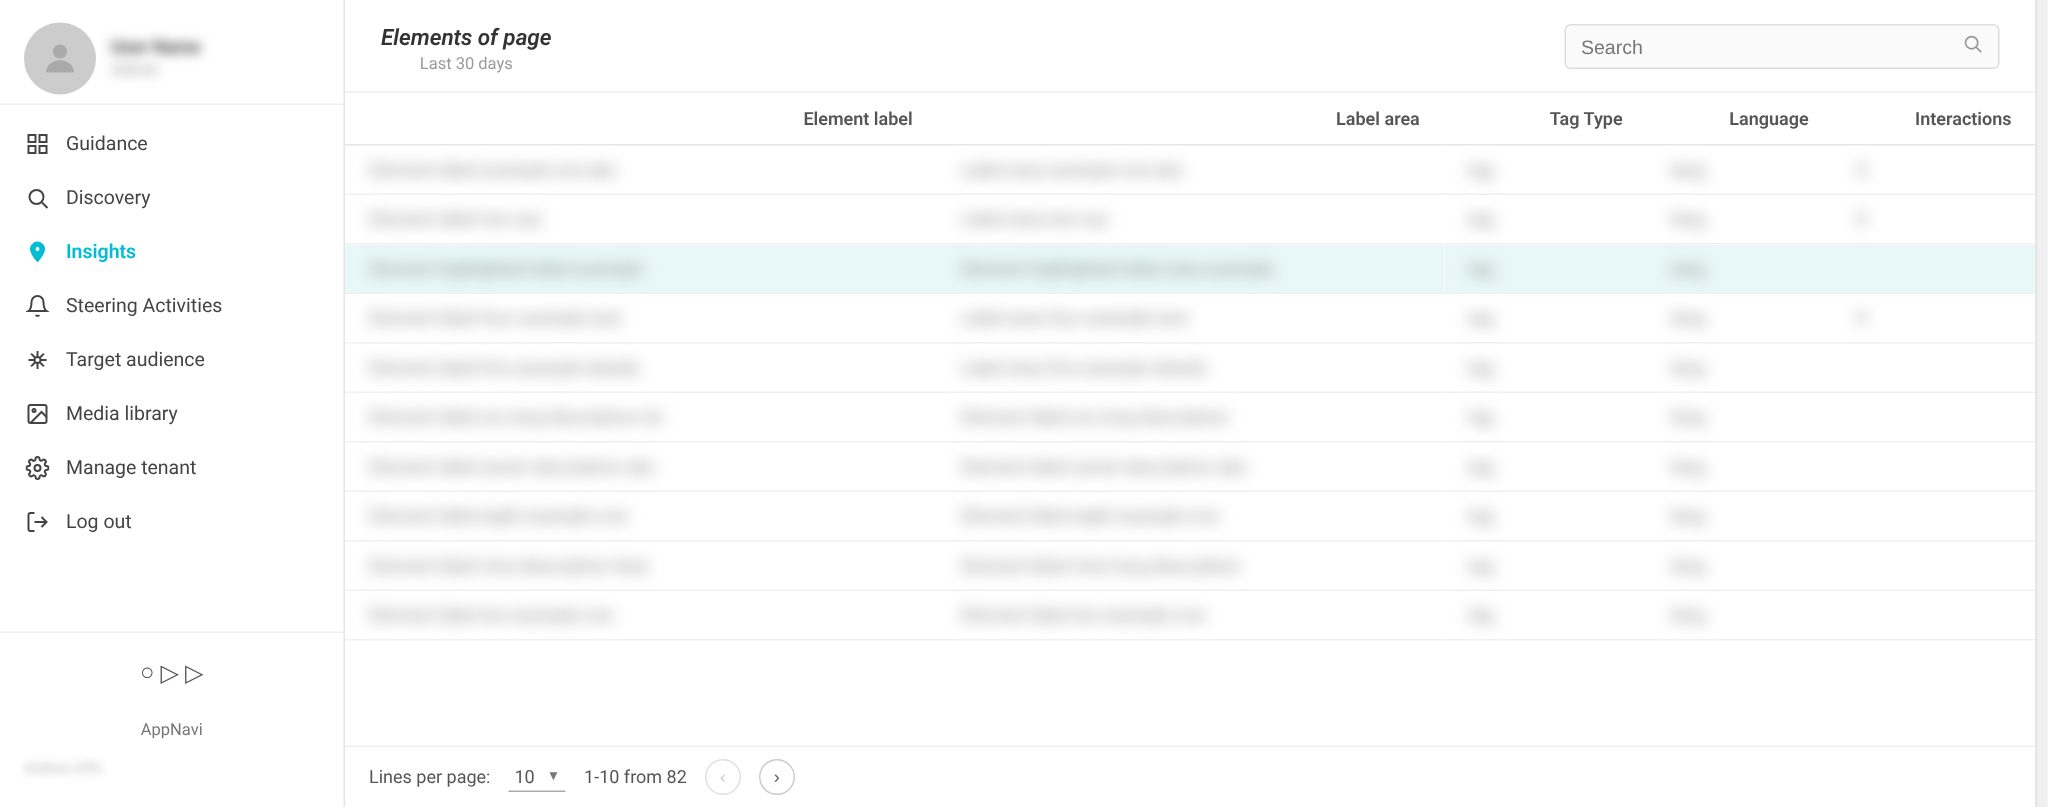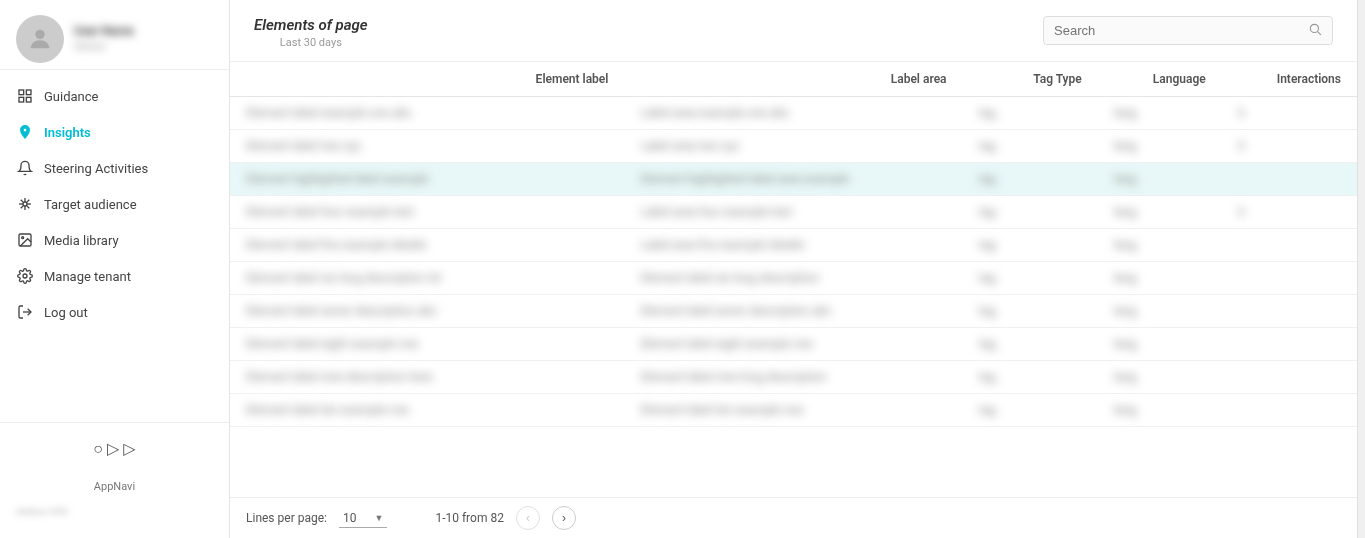--- a/index.html
+++ b/index.html
@@ -235,39 +235,38 @@
       padding: 8px 16px;
       border-top: 1px solid #eee;
       gap: 12px;
       font-size: 12px;
       color: #555;
     }
 
     .lpp-select {
       display: flex;
       align-items: center;
-      gap: 18px;
+      gap: 8px;
       border-bottom: 1px solid #aaa;
       padding: 2px 4px;
       cursor: pointer;
     }
 
     .lpp-value {
       font-size: 12px;
     }
 
     .lpp-arrow {
       font-size: 9px;
       color: #777;
     }
 
     .page-info {
       font-size: 12px;
       color: #555;
-      margin-left: 36px;
     }
 
     .page-nav-btn {
       width: 24px;
       height: 24px;
       border: 1px solid #ccc;
       border-radius: 50%;
       display: flex;
       align-items: center;
       justify-content: center;
@@ -326,20 +325,29 @@
         <svg width="16" height="16" viewBox="0 0 24 24" fill="none" stroke="currentColor" stroke-width="2">
           <rect x="3" y="3" width="7" height="7"></rect>
             <rect x="14" y="3" width="7" height="7"></rect>
           <rect x="3" y="14" width="7" height="7"></rect>
             <rect x="14" y="14" width="7" height="7"></rect>
         </svg>
       </span>
       <span>Guidance</span>
     </div>
 
+    <div class="nav-item">
+      <span class="nav-icon">
+        <svg width="16" height="16" viewBox="0 0 24 24" fill="none" stroke="currentColor" stroke-width="2">
+          <circle cx="11" cy="11" r="7"></circle>
+            <line x1="16.5" y1="16.5" x2="22" y2="22"></line>
+        </svg>
+      </span>
+      <span>Discovery</span>
+    </div>
 
     <div class="nav-item active">
       <span class="nav-icon">
         <svg width="16" height="16" viewBox="0 0 24 24" fill="#00bcd4" stroke="#00bcd4" stroke-width="1">
           <path d="M12 2C8.13 2 5 5.13 5 9c0 5.25 7 13 7 13s7-7.75 7-13c0-3.87-3.13-7-7-7z"></path>
           <circle cx="12" cy="9" r="2.5" fill="white"></circle>
         </svg>
       </span>
       <span style="color:#00bcd4">Insights</span>
     </div>

